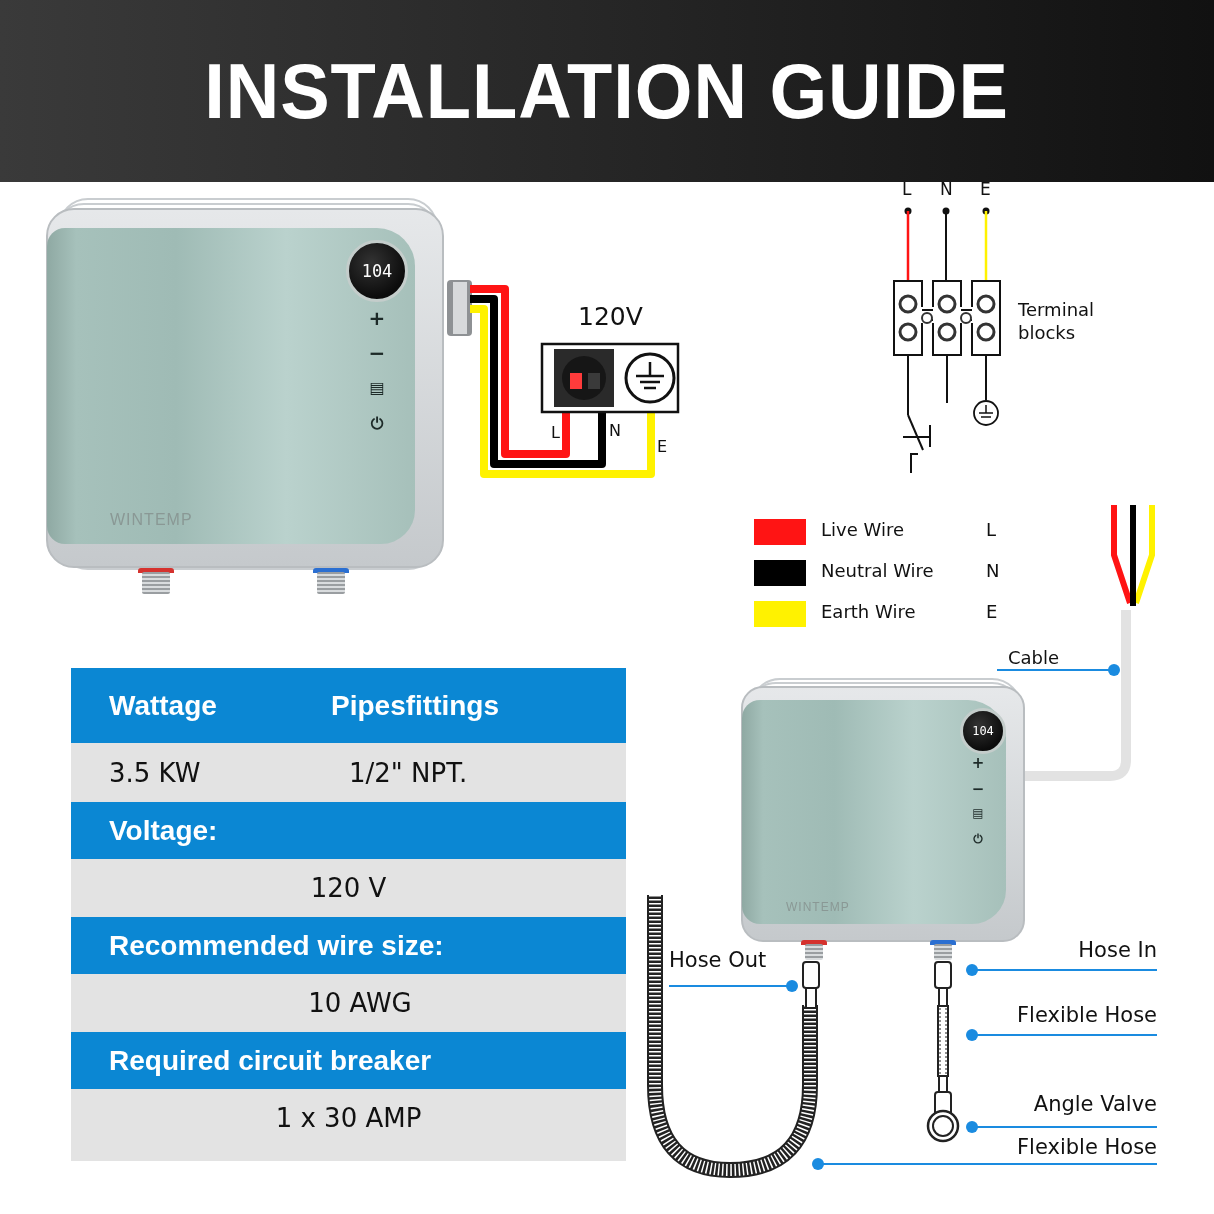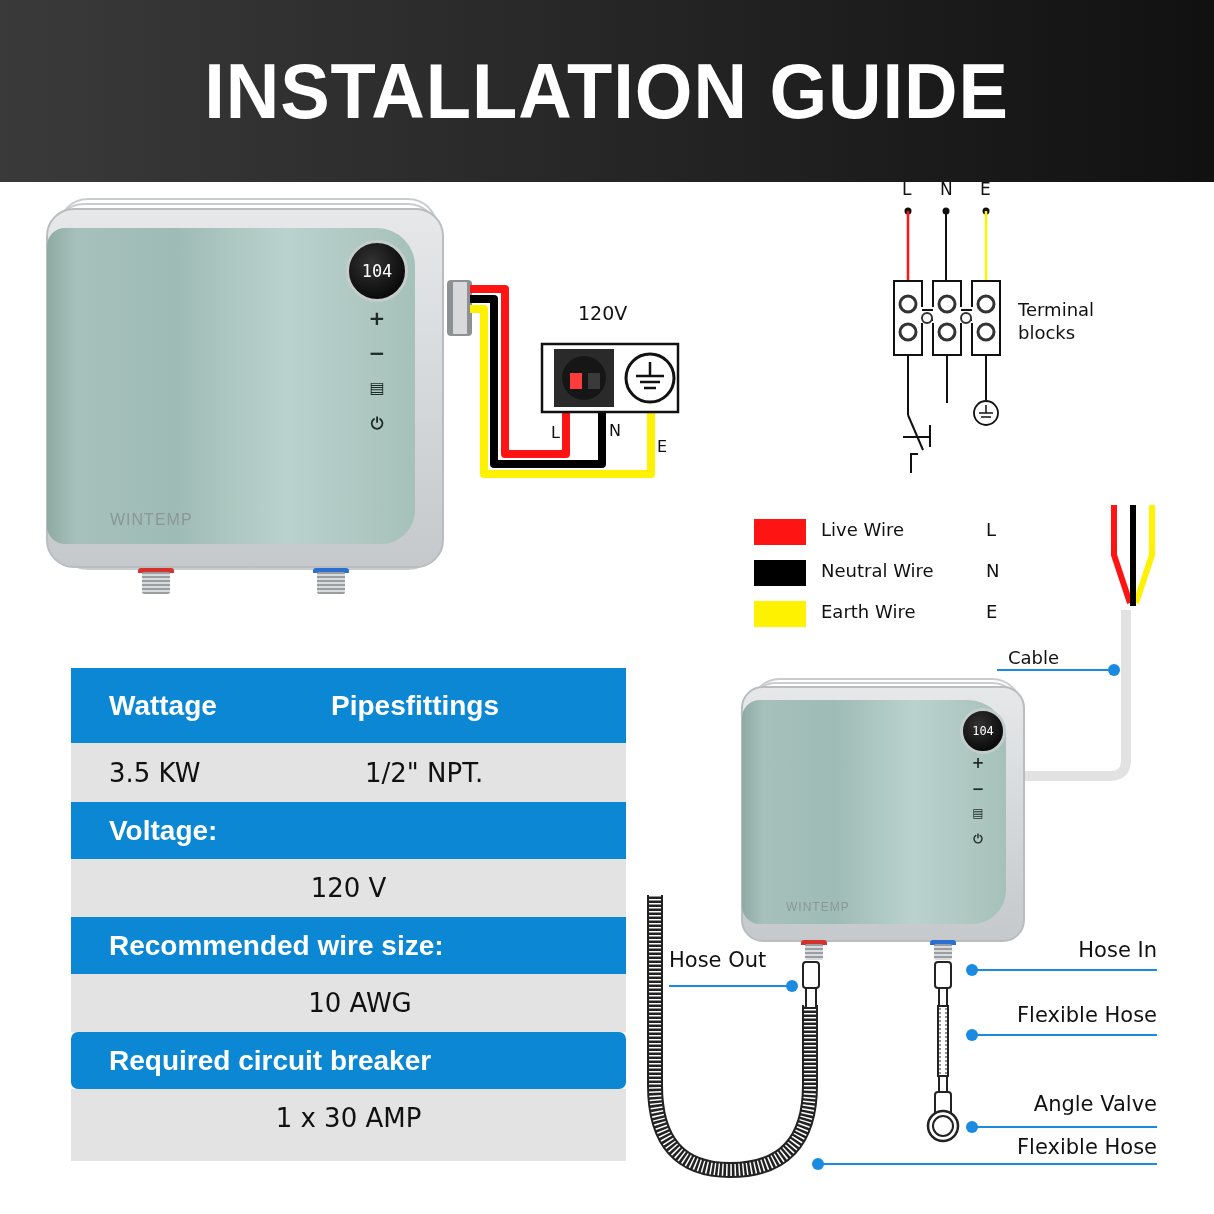--- a/index.html
+++ b/index.html
@@ -61,21 +61,21 @@
   <circle cx="584" cy="378" r="22" fill="#161616"></circle>
   <rect x="570" y="373" width="12" height="16" fill="#ff3b3b"></rect>
   <rect x="588" y="373" width="12" height="16" fill="#3a3a3a"></rect>
   <circle cx="650" cy="378" r="24" fill="#fff" stroke="#111" stroke-width="3"></circle>
   <line x1="650" y1="362" x2="650" y2="376" stroke="#111" stroke-width="2.5"></line>
   <line x1="636" y1="376" x2="664" y2="376" stroke="#111" stroke-width="2.5"></line>
   <line x1="640" y1="382" x2="660" y2="382" stroke="#111" stroke-width="2.5"></line>
   <line x1="644" y1="388" x2="656" y2="388" stroke="#111" stroke-width="2.5"></line>
 </svg>
 
-<div class="abs" style="left:578px;top:302px;font-size:19px;color:#111;text-align:right;">120V</div>
+<div class="abs" style="left:578px;top:302px;font-size:25px;color:#111;text-align:right;">120V</div>
 <div class="abs" style="left:551px;top:423px;font-size:16px;color:#111;">L</div>
 <div class="abs" style="left:609px;top:421px;font-size:16px;color:#111;">N</div>
 <div class="abs" style="left:657px;top:437px;font-size:16px;color:#111;">E</div>
 
 <div class="heater" style="left:44px;top:198px;width:406px;height:390px;">
   <div class="ridge" style="left:14px;top:0;width:380px;height:372px;"></div>
   <div class="ridge" style="left:10px;top:5px;width:384px;height:364px;"></div>
   <div class="shell" style="left:2px;top:10px;width:398px;height:360px;"></div>
   <div class="face" style="left:3px;top:30px;width:368px;height:316px;"></div>
   <div class="display" style="left:302px;top:42px;width:62px;height:62px;font-size:17px;">104</div>
@@ -213,23 +213,23 @@
 <div class="callout" style="right:57px;top:938px;">Hose In</div>
 <div class="callout" style="right:57px;top:1003px;">Flexible Hose</div>
 <div class="callout" style="right:57px;top:1092px;">Angle Valve</div>
 <div class="callout" style="right:57px;top:1135px;">Flexible Hose</div>
 
 <div class="spec">
   <div class="row head" style="height:75px;">
     <div class="c1">Wattage</div>
     <div>Pipesfittings</div>
   </div>
-  <div class="row val" style="height:59px;gap:16px;">
+  <div class="row val" style="height:59px;">
     <div class="c1">3.5 KW</div>
     <div style="padding-left:18px;">1/2" NPT.</div>
   </div>
   <div class="row head" style="height:57px;">Voltage:</div>
   <div class="row val center" style="height:58px;">120 V</div>
   <div class="row head" style="height:57px;">Recommended wire size:</div>
   <div class="row val center" style="height:58px;padding-left:23px;">10 AWG</div>
-  <div class="row head" style="height:57px;border-radius:7px;">Required circuit breaker</div>
+  <div class="row head" style="height:57px;">Required circuit breaker</div>
   <div class="row val center" style="height:72px;padding-bottom:14px;">1 x 30 AMP</div>
 </div>
 
 </body></html>

